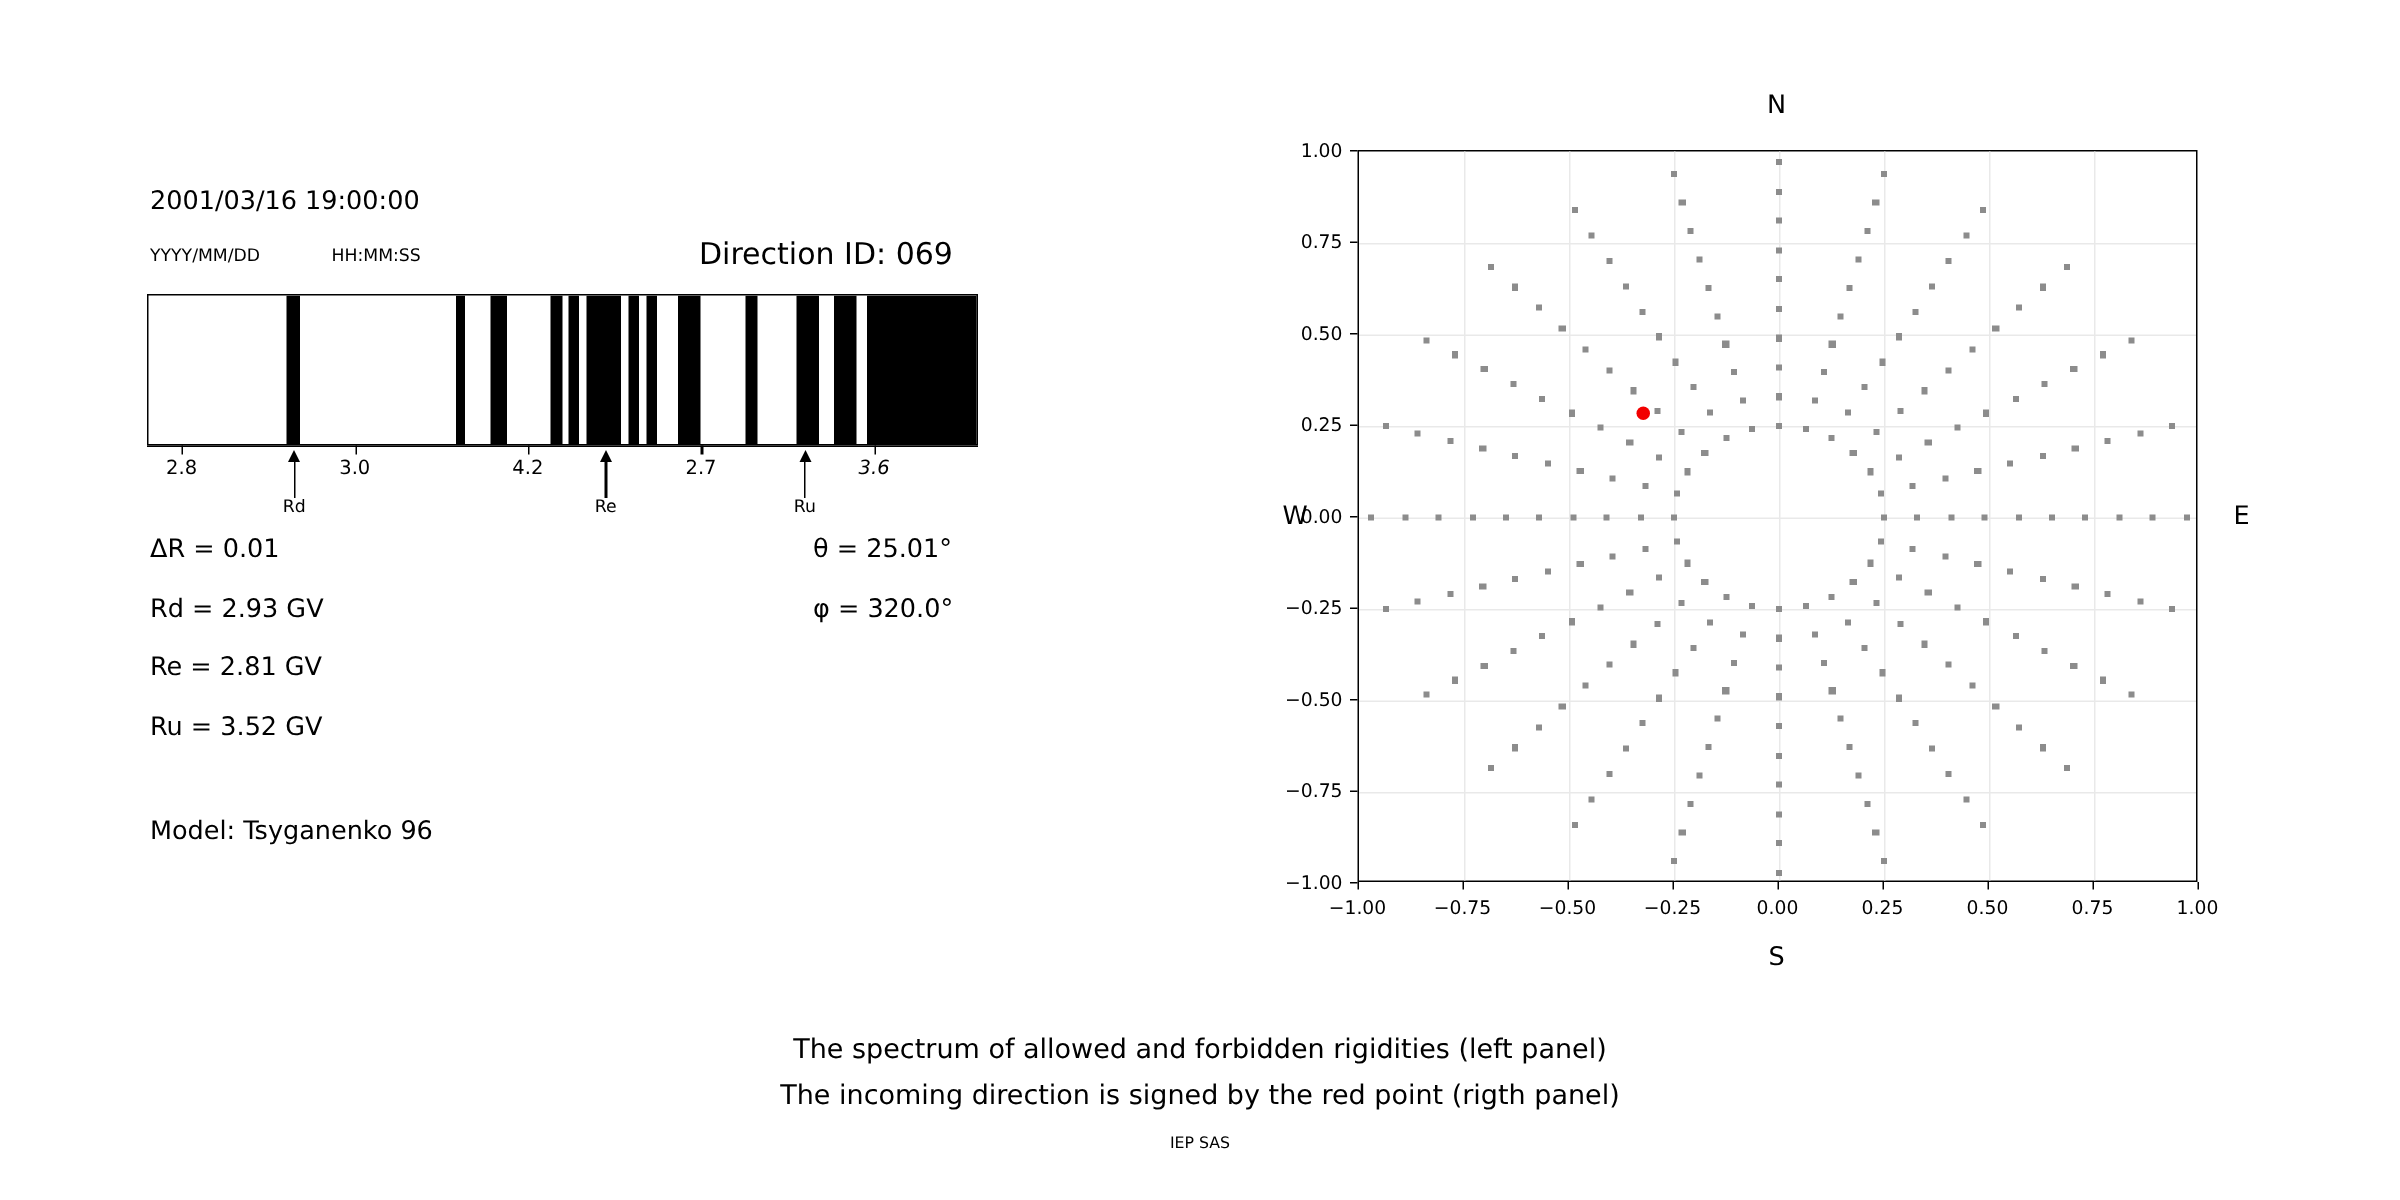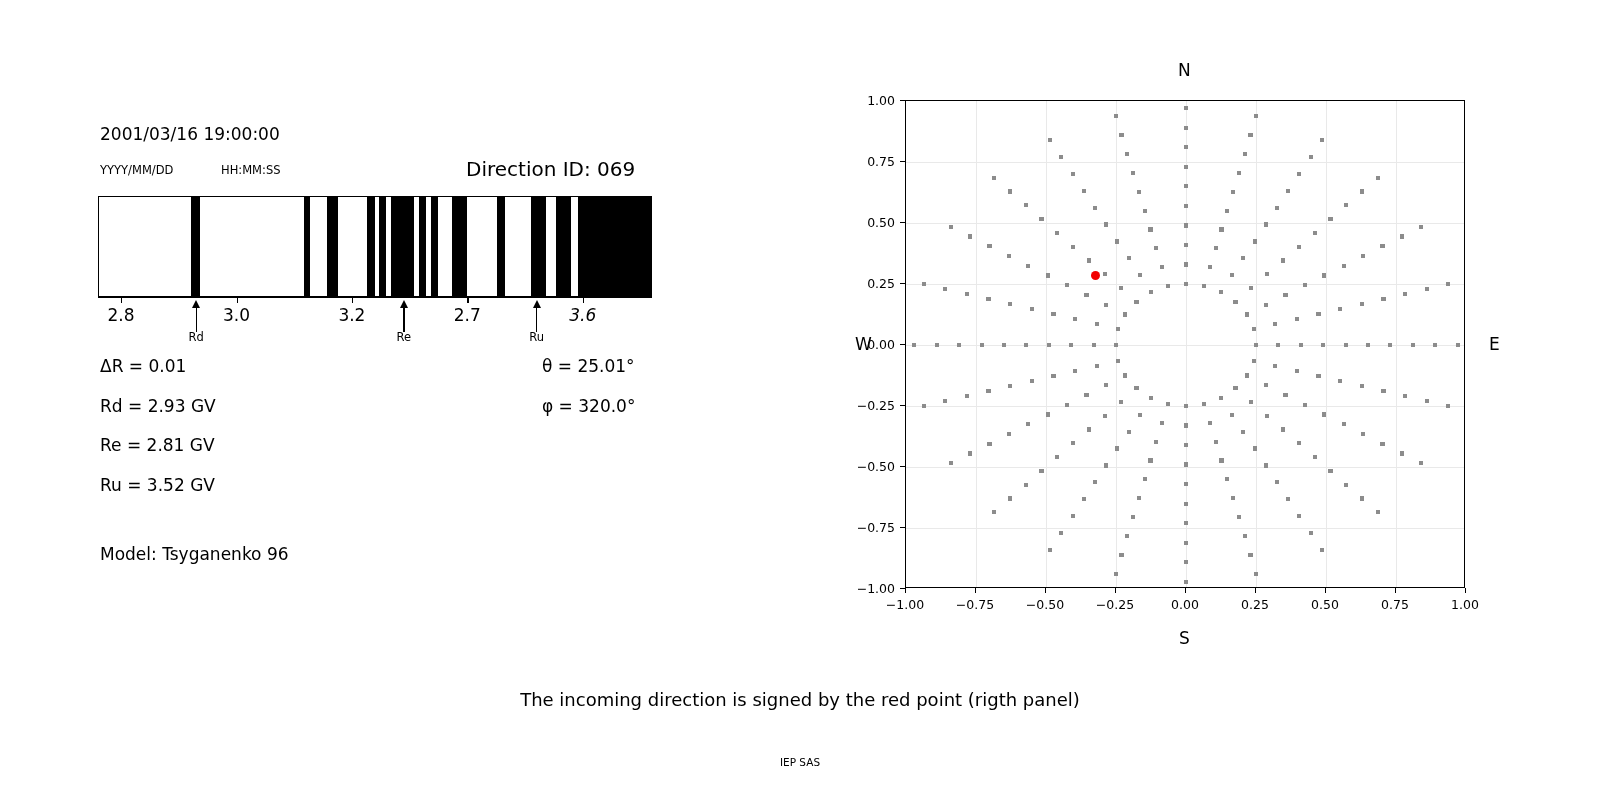--- a/index.html
+++ b/index.html
@@ -17,21 +17,21 @@
 
   
   #spectrum-box{position:absolute;left:98px;top:196px;width:554px;height:101px;
                 border:1.2px solid #000;background:#fff;box-sizing:border-box;overflow:hidden;}
   .band{position:absolute;top:0;bottom:0;background:#000;}
 
   
   #spectrum-axis{position:absolute;left:98px;top:297px;width:554px;height:16px;}
   #spectrum-axis .axline{position:absolute;left:0;top:0;width:100%;height:1.2px;background:#000;}
   #spectrum-axis .tick{position:absolute;top:0;width:1.2px;height:6px;background:#000;}
-  .ticklabel{position:absolute;font-size:17px;transform:translateX(-50%);white-space:nowrap;}
+  .ticklabel{position:absolute;font-size:13px;transform:translateX(-50%);white-space:nowrap;}
 
   .marker-arrow{position:absolute;width:12px;}
   .marker-arrow .shaft{position:absolute;left:5.5px;top:6px;width:1.4px;height:26px;background:#000;}
   .marker-arrow .head{position:absolute;left:2px;top:0px;width:0;height:0;
         border-left:4px solid transparent;border-right:4px solid transparent;border-bottom:8px solid #000;}
   .marker-label{position:absolute;font-size:11.5px;transform:translateX(-50%);white-space:nowrap;}
 
   .param{position:absolute;font-size:17px;white-space:nowrap;}
   .param-r{position:absolute;font-size:17px;white-space:nowrap;}
 
@@ -85,21 +85,21 @@
     <div class="axline"></div>
   <div class="tick" style="left: 23.0833px;"></div>
       <div class="tick" style="left: 138.5px;"></div>
       <div class="tick" style="left: 253.917px;"></div>
       <div class="tick" style="left: 369.333px;"></div>
       <div class="tick" style="left: 484.75px;"></div>
     </div>
   <div id="spectrum-axis-labels">
       <div class="ticklabel" style="left: 121.083px; top: 305px;">2.8</div>
       <div class="ticklabel" style="left: 236.5px; top: 305px;">3.0</div>
-      <div class="ticklabel" style="left: 351.917px; top: 305px;">3.2</div>
+      <div class="ticklabel" style="left: 351.917px; top: 305px;">4.2</div>
       <div class="ticklabel" style="left: 467.333px; top: 305px;">2.7</div>
       <div class="ticklabel" style="left: 582.75px; top: 305px; font-style: italic;">3.6</div>
     </div>
   <div id="spectrum-markers">
       <div class="marker-arrow" style="left: 190.104px; top: 300px;">
         <div class="head"></div>
         <div class="shaft"></div>
       </div>
       <div class="marker-label" style="left: 196.104px; top: 330px;">Rd</div>
       <div class="marker-arrow" style="left: 397.854px; top: 300px;">
@@ -424,15 +424,16 @@
       <div class="xtick" style="left: 495px; top: 548px;"></div>
       <div class="xtlabel" style="left: 495px; top: 557px;">0.50</div>
       <div class="xtick" style="left: 565px; top: 548px;"></div>
       <div class="xtlabel" style="left: 565px; top: 557px;">0.75</div>
       <div class="xtick" style="left: 635px; top: 548px;"></div>
       <div class="xtlabel" style="left: 635px; top: 557px;">1.00</div>
     </div>
 </div>
 
 <div id="caption">
+  <div class="cap-line">The spectrum of allowed and forbidden rigidities (left panel)</div>
   <div class="cap-line">The incoming direction is signed by the red point (rigth panel)</div>
 </div>
 <div class="footer-org">IEP SAS</div>
 
 </body></html>

